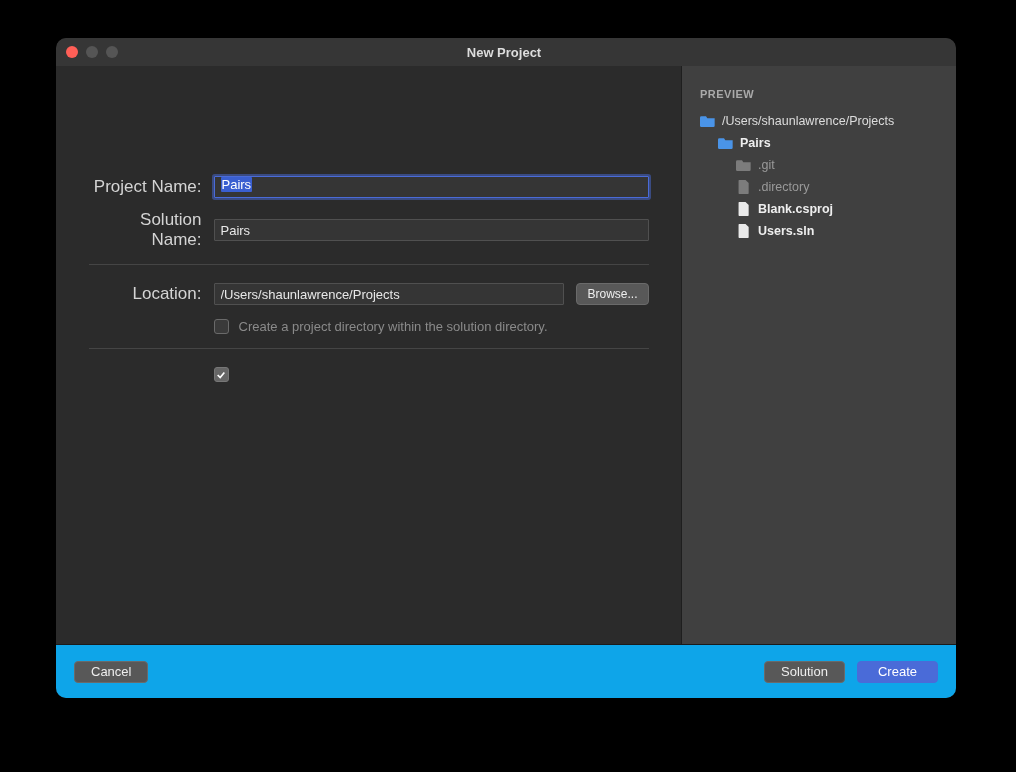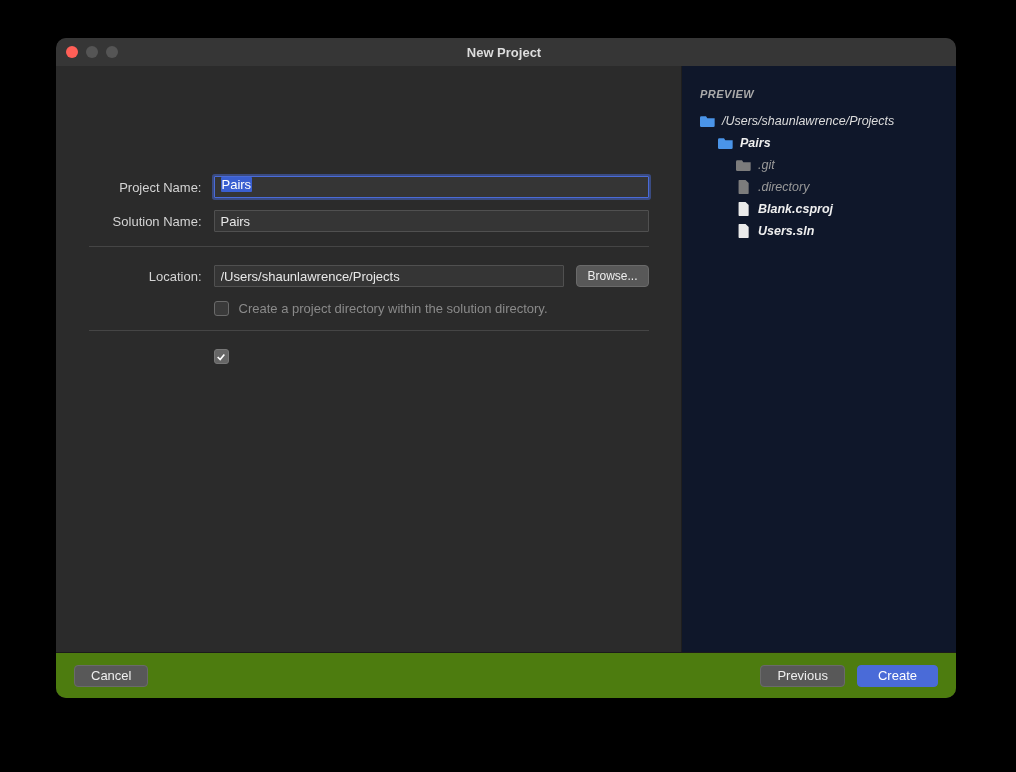--- a/index.html
+++ b/index.html
@@ -87,21 +87,21 @@
   .form-row {
     display: flex;
     align-items: center;
     margin-bottom: 12px;
   }
   .form-label {
     width: 125px;
     text-align: right;
     padding-right: 12px;
     color: #d4d4d4;
-    font-size: 13px;
+    font-size: 17px;
   }
   .text-input {
     flex: 1;
     height: 22px;
     background: #353535;
     border: 1px solid #505050;
     color: #e8e8e8;
     padding: 0 6px;
     font-size: 13px;
     border-radius: 1px;
@@ -157,24 +157,23 @@
   .cbx.checked svg { display: block; }
   .cbx-label {
     color: #e8e8e8;
     font-size: 13px;
     font-weight: 600;
   }
   .cbx-label.muted { color: #8a8a8a; font-weight: 400; }
 
   .preview {
     width: 275px;
-    background: #0f172a;
+    background: #404040;
     border-left: 1px solid #1e1e1e;
     padding: 22px 14px 14px 18px;
-    font-style: italic;
   }
   .preview-title {
     font-size: 11px;
     letter-spacing: 0.5px;
     font-weight: 700;
     color: #aaa;
     margin-bottom: 10px;
   }
   .tree-row {
     display: flex;
@@ -188,22 +187,22 @@
   .icon {
     width: 16px; height: 14px; display: inline-flex; align-items:center; justify-content:center;
     flex-shrink: 0;
   }
   .icon-folder svg { width: 16px; height: 14px; }
   .icon-file svg { width: 12px; height: 14px; }
   .ind1 { padding-left: 18px; }
   .ind2 { padding-left: 36px; }
 
   .footer {
-    height: 46px;
-    background: #4d7c0f;
+    height: 54px;
+    background: #0ea5e9;
     border-top: 1px solid #1b1b1b;
     display: flex;
     align-items: center;
     padding: 12px 18px;
     gap: 12px;
     flex-shrink: 0;
   }
   .footer .spacer { flex: 1; }
   .btn {
     height: 22px;
@@ -337,17 +336,17 @@
             <span>Users.sln</span>
           </div>
         </div>
     </div>
 
   </div>
 
   <div class="footer">
     <button class="btn">Cancel</button>
     <div class="spacer"></div>
-    <button class="btn">Previous</button>
+    <button class="btn">Solution</button>
     <button class="btn primary">Create</button>
   </div>
 
 </div>
 
 </body></html>

